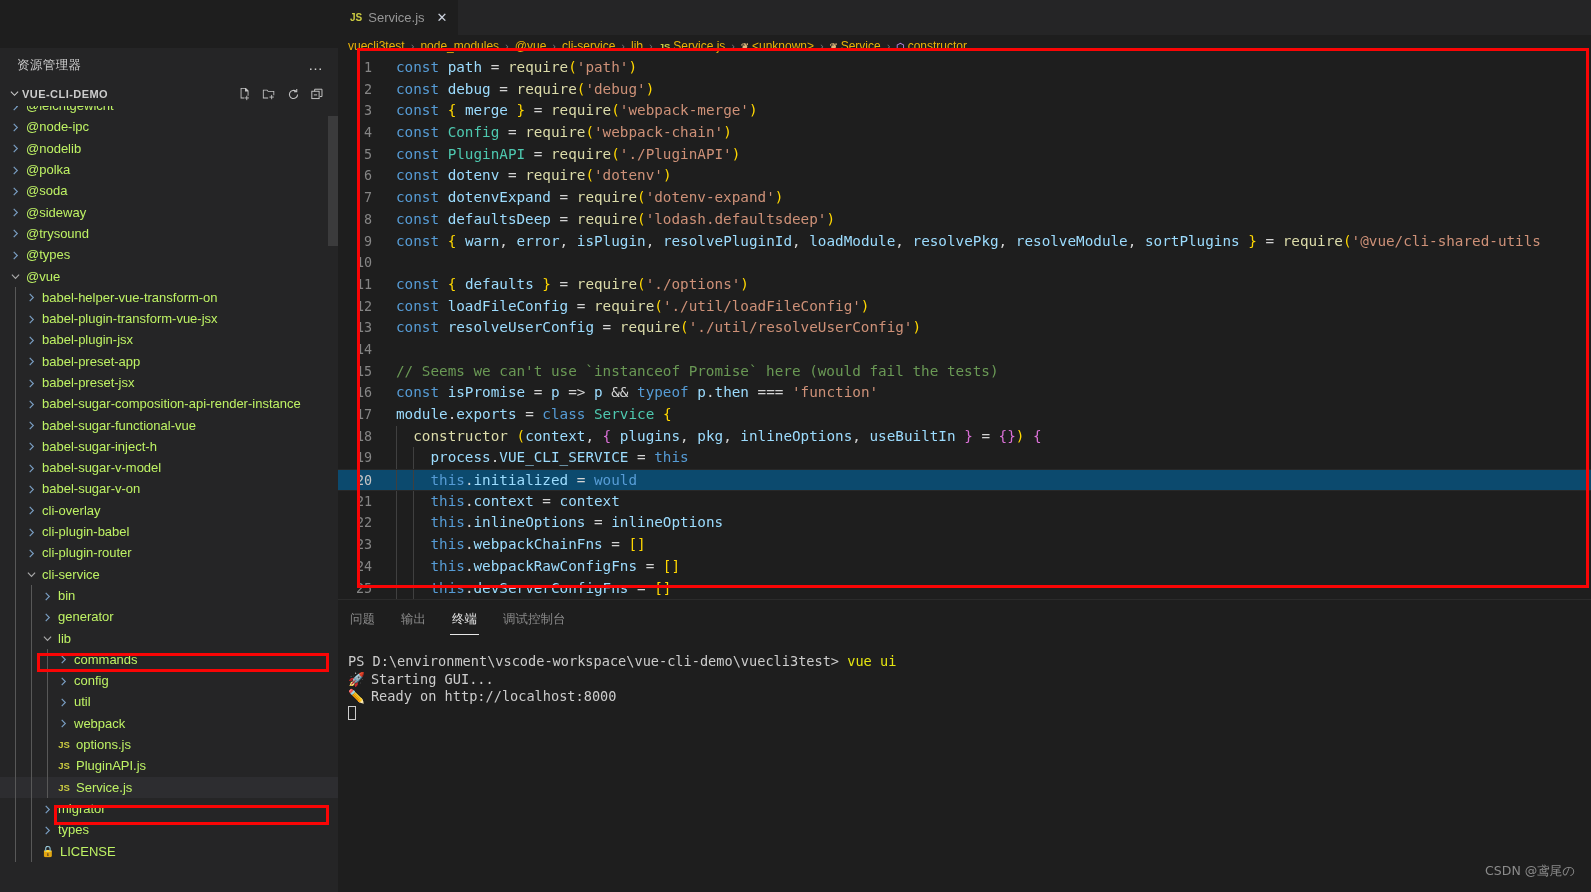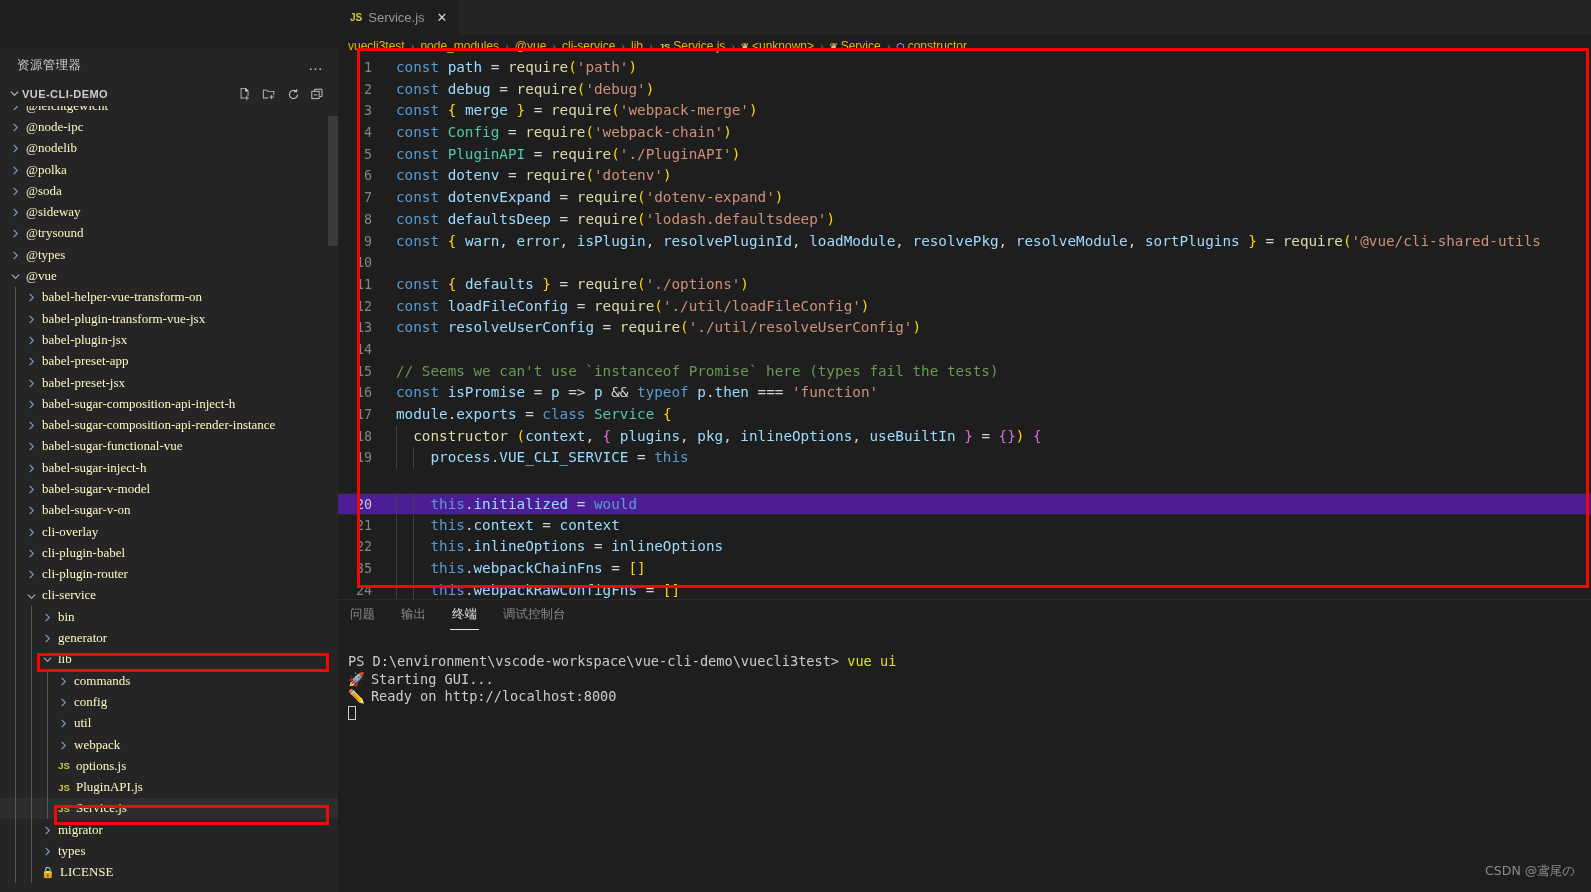--- a/index.html
+++ b/index.html
@@ -65,21 +65,21 @@
   }
   .trow.sel { background: #2d2d30; }
   .trow .arrow {
     width: 14px; min-width: 14px;
     text-align: center;
     font-size: 9px;
     color: #a9a9a9;
     position: relative;
   }
   .trow .arrow svg { vertical-align: middle; }
-  .trow .tlabel { padding-left: 4px; color: #fef9c3; font-family: Liberation Serif, serif; }
+  .trow .tlabel { padding-left: 4px; color: #bef264; }
   .jsicon {
     width: 16px; min-width: 16px; text-align: center;
     color: #cbcb41; font-size: 9.5px; font-weight: bold;
     font-family: "Liberation Sans", sans-serif;
   }
   .lockicon { width:16px; min-width:16px; text-align:center; color:#cbcb41; font-size:11px;}
   .guide {
     position: absolute;
     top: 0; bottom: 0; width: 1px;
     background: #585858;
@@ -136,21 +136,21 @@
     font-family: "DejaVu Sans Mono", "Liberation Mono", monospace;
     font-size: 14.3px;
     line-height: 21.7px;
   }
   .cline {
     height: 21.7px;
     display: flex;
     white-space: pre;
     position: relative;
   }
-  .cline.cur { border-top: 1px solid #282828; border-bottom: 1px solid #282828; background:#4c1d95;margin-top:24px;}
+  .cline.cur { border-top: 1px solid #282828; border-bottom: 1px solid #282828; background:#0c4a6e;}
   .lnum {
     width: 52px; min-width: 52px;
     text-align: right;
     padding-right: 18px;
     color: #858585;
     font-size: 13.4px;
   }
   .cline.cur .lnum { color: #c6c6c6; }
   .ctext { flex: 1; padding-left: 6px; }
   .ind-guide {
@@ -170,21 +170,21 @@
 
   
   #panel {
     position: absolute;
     left: 0; right: 0; top: 599px; bottom: 0;
     background: #1e1e1e;
     border-top: 1px solid #2b2b2b;
   }
   #panel-tabs {
     height: 35px;
-    display: flex; align-items: flex-start;
+    display: flex; align-items: flex-end;
     padding-left: 10px;
     gap: 22px;
   }
   .ptab {
     font-size: 12.5px;
     color: #8a8a8a;
     cursor: pointer;
     position: relative;
     padding: 6px 2px 7px 2px;
     font-family: "DejaVu Sans", sans-serif;
@@ -374,27 +374,20 @@
         <span class="arrow" style="margin-left: 24px;"><svg width="9" height="9" viewBox="0 0 10 10">
             <path d="M3 1 L7 5 L3 9" stroke="#7a9ec2" stroke-width="1.3" fill="none"></path>
           </svg></span>
         <span class="tlabel">babel-preset-jsx</span>
       </div>
       <div class="trow">
         <span class="guide" style="left: 15px;"></span>
         <span class="arrow" style="margin-left: 24px;"><svg width="9" height="9" viewBox="0 0 10 10">
             <path d="M3 1 L7 5 L3 9" stroke="#7a9ec2" stroke-width="1.3" fill="none"></path>
           </svg></span>
-        <span class="tlabel">babel-sugar-composition-api-inject-h</span>
-      </div>
-      <div class="trow">
-        <span class="guide" style="left: 15px;"></span>
-        <span class="arrow" style="margin-left: 24px;"><svg width="9" height="9" viewBox="0 0 10 10">
-            <path d="M3 1 L7 5 L3 9" stroke="#7a9ec2" stroke-width="1.3" fill="none"></path>
-          </svg></span>
         <span class="tlabel">babel-sugar-composition-api-render-instance</span>
       </div>
       <div class="trow">
         <span class="guide" style="left: 15px;"></span>
         <span class="arrow" style="margin-left: 24px;"><svg width="9" height="9" viewBox="0 0 10 10">
             <path d="M3 1 L7 5 L3 9" stroke="#7a9ec2" stroke-width="1.3" fill="none"></path>
           </svg></span>
         <span class="tlabel">babel-sugar-functional-vue</span>
       </div>
       <div class="trow">
@@ -591,29 +584,29 @@
       <div class="cline"><span class="lnum">5</span><span class="ctext"><span class="t-kw">const</span><span class="t-plain"> </span><span class="t-cls">PluginAPI</span><span class="t-plain"> = </span><span class="t-fn">require</span><span class="t-brc">(</span><span class="t-str">'./PluginAPI'</span><span class="t-brc">)</span></span></div>
       <div class="cline"><span class="lnum">6</span><span class="ctext"><span class="t-kw">const</span><span class="t-plain"> </span><span class="t-var">dotenv</span><span class="t-plain"> = </span><span class="t-fn">require</span><span class="t-brc">(</span><span class="t-str">'dotenv'</span><span class="t-brc">)</span></span></div>
       <div class="cline"><span class="lnum">7</span><span class="ctext"><span class="t-kw">const</span><span class="t-plain"> </span><span class="t-var">dotenvExpand</span><span class="t-plain"> = </span><span class="t-fn">require</span><span class="t-brc">(</span><span class="t-str">'dotenv-expand'</span><span class="t-brc">)</span></span></div>
       <div class="cline"><span class="lnum">8</span><span class="ctext"><span class="t-kw">const</span><span class="t-plain"> </span><span class="t-var">defaultsDeep</span><span class="t-plain"> = </span><span class="t-fn">require</span><span class="t-brc">(</span><span class="t-str">'lodash.defaultsdeep'</span><span class="t-brc">)</span></span></div>
       <div class="cline"><span class="lnum">9</span><span class="ctext"><span class="t-kw">const</span><span class="t-plain"> </span><span class="t-brc">{</span><span class="t-plain"> </span><span class="t-var">warn</span><span class="t-plain">, </span><span class="t-var">error</span><span class="t-plain">, </span><span class="t-var">isPlugin</span><span class="t-plain">, </span><span class="t-var">resolvePluginId</span><span class="t-plain">, </span><span class="t-var">loadModule</span><span class="t-plain">, </span><span class="t-var">resolvePkg</span><span class="t-plain">, </span><span class="t-var">resolveModule</span><span class="t-plain">, </span><span class="t-var">sortPlugins</span><span class="t-plain"> </span><span class="t-brc">}</span><span class="t-plain"> = </span><span class="t-fn">require</span><span class="t-brc">(</span><span class="t-str">'@vue/cli-shared-utils</span></span></div>
       <div class="cline"><span class="lnum">10</span><span class="ctext"></span></div>
       <div class="cline"><span class="lnum">11</span><span class="ctext"><span class="t-kw">const</span><span class="t-plain"> </span><span class="t-brc">{</span><span class="t-plain"> </span><span class="t-var">defaults</span><span class="t-plain"> </span><span class="t-brc">}</span><span class="t-plain"> = </span><span class="t-fn">require</span><span class="t-brc">(</span><span class="t-str">'./options'</span><span class="t-brc">)</span></span></div>
       <div class="cline"><span class="lnum">12</span><span class="ctext"><span class="t-kw">const</span><span class="t-plain"> </span><span class="t-var">loadFileConfig</span><span class="t-plain"> = </span><span class="t-fn">require</span><span class="t-brc">(</span><span class="t-str">'./util/loadFileConfig'</span><span class="t-brc">)</span></span></div>
       <div class="cline"><span class="lnum">13</span><span class="ctext"><span class="t-kw">const</span><span class="t-plain"> </span><span class="t-var">resolveUserConfig</span><span class="t-plain"> = </span><span class="t-fn">require</span><span class="t-brc">(</span><span class="t-str">'./util/resolveUserConfig'</span><span class="t-brc">)</span></span></div>
       <div class="cline"><span class="lnum">14</span><span class="ctext"></span></div>
-      <div class="cline"><span class="lnum">15</span><span class="ctext"><span class="t-cmt">// Seems we can't use `instanceof Promise` here (types fail the tests)</span></span></div>
+      <div class="cline"><span class="lnum">15</span><span class="ctext"><span class="t-cmt">// Seems we can't use `instanceof Promise` here (would fail the tests)</span></span></div>
       <div class="cline"><span class="lnum">16</span><span class="ctext"><span class="t-kw">const</span><span class="t-plain"> </span><span class="t-var">isPromise</span><span class="t-plain"> = </span><span class="t-var">p</span><span class="t-plain"> =&gt; </span><span class="t-var">p</span><span class="t-plain"> &amp;&amp; </span><span class="t-kw">typeof</span><span class="t-plain"> </span><span class="t-var">p</span><span class="t-plain">.</span><span class="t-var">then</span><span class="t-plain"> === </span><span class="t-str">'function'</span></span></div>
       <div class="cline"><span class="lnum">17</span><span class="ctext"><span class="t-var">module</span><span class="t-plain">.</span><span class="t-var">exports</span><span class="t-plain"> = </span><span class="t-kw">class</span><span class="t-plain"> </span><span class="t-cls">Service</span><span class="t-plain"> </span><span class="t-brc">{</span></span></div>
       <div class="cline"><span class="lnum">18</span><span class="ctext"><span class="t-plain">  </span><span class="t-fn">constructor</span><span class="t-plain"> </span><span class="t-brc">(</span><span class="t-var">context</span><span class="t-plain">, </span><span class="t-brc2">{</span><span class="t-plain"> </span><span class="t-var">plugins</span><span class="t-plain">, </span><span class="t-var">pkg</span><span class="t-plain">, </span><span class="t-var">inlineOptions</span><span class="t-plain">, </span><span class="t-var">useBuiltIn</span><span class="t-plain"> </span><span class="t-brc2">}</span><span class="t-plain"> = </span><span class="t-brc2">{}</span><span class="t-brc">)</span><span class="t-plain"> </span><span class="t-brc2">{</span></span><span class="ind-guide" style="left: 58px;"></span></div>
       <div class="cline"><span class="lnum">19</span><span class="ctext"><span class="t-plain">    </span><span class="t-var">process</span><span class="t-plain">.</span><span class="t-var">VUE_CLI_SERVICE</span><span class="t-plain"> = </span><span class="t-kw">this</span></span><span class="ind-guide" style="left: 58px;"></span><span class="ind-guide" style="left: 75px;"></span></div>
       <div class="cline cur"><span class="lnum">20</span><span class="ctext"><span class="t-plain">    </span><span class="t-kw">this</span><span class="t-plain">.</span><span class="t-var">initialized</span><span class="t-plain"> = </span><span class="t-kw">would</span></span><span class="ind-guide" style="left: 58px;"></span><span class="ind-guide" style="left: 75px;"></span></div>
       <div class="cline"><span class="lnum">21</span><span class="ctext"><span class="t-plain">    </span><span class="t-kw">this</span><span class="t-plain">.</span><span class="t-var">context</span><span class="t-plain"> = </span><span class="t-var">context</span></span><span class="ind-guide" style="left: 58px;"></span><span class="ind-guide" style="left: 75px;"></span></div>
       <div class="cline"><span class="lnum">22</span><span class="ctext"><span class="t-plain">    </span><span class="t-kw">this</span><span class="t-plain">.</span><span class="t-var">inlineOptions</span><span class="t-plain"> = </span><span class="t-var">inlineOptions</span></span><span class="ind-guide" style="left: 58px;"></span><span class="ind-guide" style="left: 75px;"></span></div>
-      <div class="cline"><span class="lnum">35</span><span class="ctext"><span class="t-plain">    </span><span class="t-kw">this</span><span class="t-plain">.</span><span class="t-var">webpackChainFns</span><span class="t-plain"> = </span><span class="t-brc">[]</span></span><span class="ind-guide" style="left: 58px;"></span><span class="ind-guide" style="left: 75px;"></span></div>
+      <div class="cline"><span class="lnum">23</span><span class="ctext"><span class="t-plain">    </span><span class="t-kw">this</span><span class="t-plain">.</span><span class="t-var">webpackChainFns</span><span class="t-plain"> = </span><span class="t-brc">[]</span></span><span class="ind-guide" style="left: 58px;"></span><span class="ind-guide" style="left: 75px;"></span></div>
       <div class="cline"><span class="lnum">24</span><span class="ctext"><span class="t-plain">    </span><span class="t-kw">this</span><span class="t-plain">.</span><span class="t-var">webpackRawConfigFns</span><span class="t-plain"> = </span><span class="t-brc">[]</span></span><span class="ind-guide" style="left: 58px;"></span><span class="ind-guide" style="left: 75px;"></span></div>
       <div class="cline"><span class="lnum">25</span><span class="ctext"><span class="t-plain">    </span><span class="t-kw">this</span><span class="t-plain">.</span><span class="t-var">devServerConfigFns</span><span class="t-plain"> = </span><span class="t-brc">[]</span></span><span class="ind-guide" style="left: 58px;"></span><span class="ind-guide" style="left: 75px;"></span></div>
     </div>
 
   <div id="panel">
     <div id="panel-tabs">
         <div class="ptab">问题</div>
         <div class="ptab">输出</div>
         <div class="ptab active">终端</div>
         <div class="ptab">调试控制台</div>

